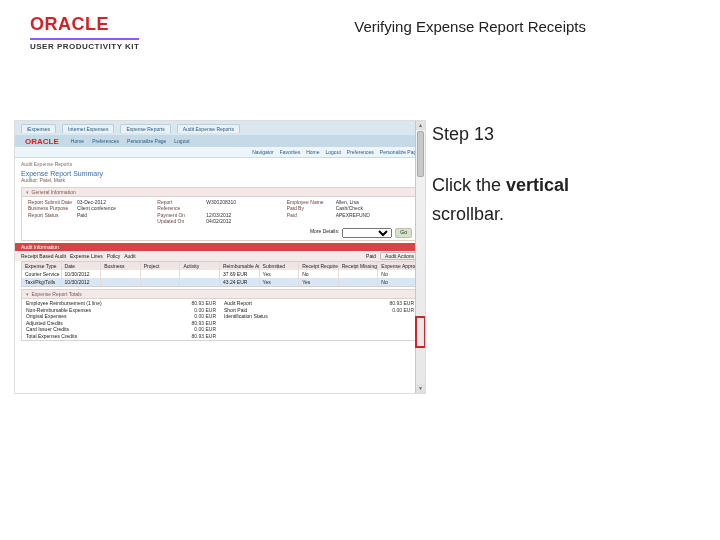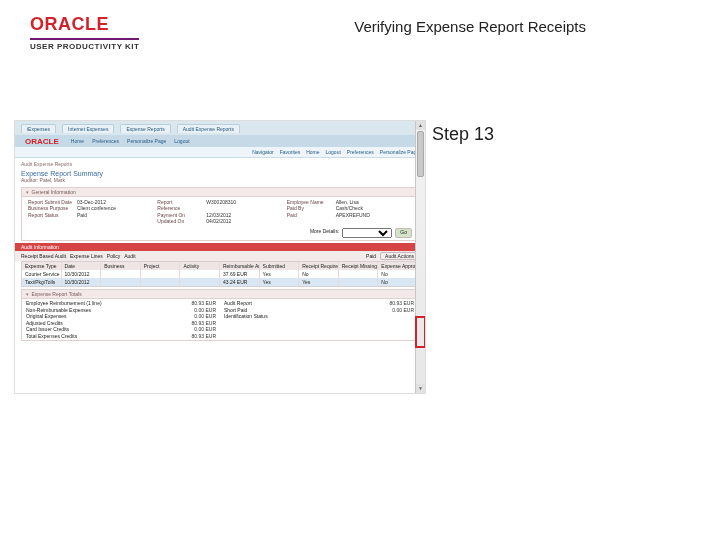--- a/index.html
+++ b/index.html
@@ -1,21 +1,21 @@
 <!DOCTYPE html>
 <html><head>
 <meta charset="utf-8">
 <style>
   html,body{margin:0;padding:0;width:720px;height:540px;background:#fff;font-family:Arial,Helvetica,sans-serif;color:#222;overflow:hidden}
   .page{position:relative;width:616px;height:540px}
   
   .hdr{position:absolute;left:30px;top:14px;right:30px;height:46px;display:flex;align-items:flex-start;justify-content:space-between}
   .logo-wrap{display:flex;flex-direction:column;align-items:flex-start}
   .ora-logo{font-weight:700;color:#d2232a;font-size:18px;letter-spacing:.5px}
-  .upk{font-size:8px;letter-spacing:.5px;border-top:2px solid #701a75;margin-top:3px;padding-top:2px;font-weight:600;color:#333}
+  .upk{font-size:8px;letter-spacing:.5px;border-top:2px solid #8b5cf6;margin-top:3px;padding-top:2px;font-weight:600;color:#333}
   .pg-title{font-size:15px;color:#222;margin-top:4px}
   
   .instr{position:absolute;left:432px;top:120px;font-size:18px;line-height:1.6}
   .step{margin-bottom:22px}
   
   .shot{position:absolute;left:14px;top:120px;width:410px;height:272px;font-size:5px;background:#fff;border:1px solid #ddd;overflow:hidden}
   
   .app-tabs{height:14px;background:#dbe7ef;display:flex;align-items:center;gap:6px;padding:0 6px}
   .tab{background:#e9f1f6;border:1px solid #b8cfdc;border-bottom:none;border-radius:2px 2px 0 0;padding:1px 5px;color:#265c84}
   .app-bar{height:12px;background:#c6d9e6;display:flex;align-items:center;gap:8px;padding:0 6px;color:#265c84}
@@ -64,20 +64,23 @@
   <div class="hdr">
     <div class="logo-wrap">
       <div class="ora-logo">ORACLE</div>
       <div class="upk">USER PRODUCTIVITY KIT</div>
     </div>
     <div class="pg-title">Verifying Expense Report Receipts</div>
   </div>
 
   <div class="instr">
     <div class="step">Step 13</div>
+    <div>
+      <span>Click the </span><b>vertical</b><span> scrollbar.</span>
+    </div>
   </div>
 
   <div class="shot">
     <div class="app-tabs">
       <span class="tab">iExpenses</span>
       <span class="tab">Internet Expenses</span>
       <span class="tab">Expense Reports</span>
       <span class="tab">Audit Expense Reports</span>
     </div>
     <div class="app-bar">

